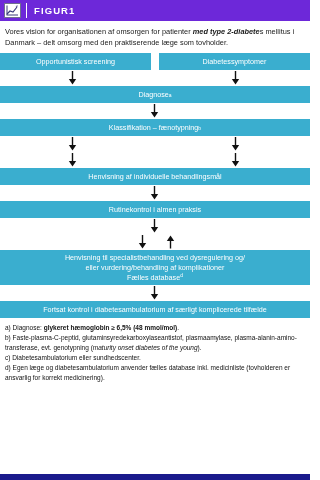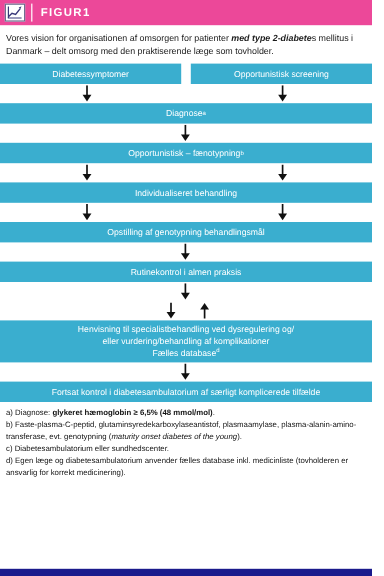--- a/index.html
+++ b/index.html
@@ -11,21 +11,21 @@
     height: 480px;
     background: #ffffff;
     font-family: "Liberation Sans", sans-serif;
     overflow: hidden;
     position: relative;
   }
 
   
   .fig-header {
     height: 21px;
-    background: #ec4899;
+    background: #6d28d9;
     display: flex;
     align-items: center;
     padding-left: 4px;
     box-sizing: border-box;
   }
   .fig-icon {
     width: 17px;
     height: 15px;
     background: #ffffff;
     border: 1px solid #6f6f8f;
@@ -161,25 +161,25 @@
 </div>
 
 <div class="caption">
   <span>Vores vision for organisationen af omsorgen for patienter </span><b>med type 2-diabete</b><span>s mellitus i Danmark – delt omsorg med den praktiserende læge som tovholder.</span>
 </div>
 
 <div class="flow">
 
   <div class="row">
     <div class="box box-half">
+      <span>Opportunistisk screening</span>
+    </div>
+    <div class="box box-half">
       <span>Diabetessymptomer</span>
     </div>
-    <div class="box box-half">
-      <span>Opportunistisk screening</span>
-    </div>
   </div>
 
   <div class="arrow-row">
     <span class="arrow arrow-left">
       <svg width="9" height="14" viewBox="0 0 9 14">
           <line x1="4.5" y1="0" x2="4.5" y2="9" stroke="#111" stroke-width="1.4"></line>
           <polygon points="0.8,8 8.2,8 4.5,13.5" fill="#111"></polygon>
         </svg>
     </span>
     <span class="arrow arrow-right">
@@ -198,62 +198,59 @@
   <div class="arrow-row">
     <span class="arrow arrow-mid">
       <svg width="9" height="14" viewBox="0 0 9 14">
           <line x1="4.5" y1="0" x2="4.5" y2="9" stroke="#111" stroke-width="1.4"></line>
           <polygon points="0.8,8 8.2,8 4.5,13.5" fill="#111"></polygon>
         </svg>
     </span>
   </div>
 
   <div class="box box-full">
-    <span>Opportunistisk – fænotypning</span>
+    <span>Klassifikation – fænotypning</span>
       <sup>b</sup>
   </div>
 
   <div class="arrow-row">
     <span class="arrow arrow-left">
       <svg width="9" height="14" viewBox="0 0 9 14">
           <line x1="4.5" y1="0" x2="4.5" y2="9" stroke="#111" stroke-width="1.4"></line>
           <polygon points="0.8,8 8.2,8 4.5,13.5" fill="#111"></polygon>
         </svg>
     </span>
     <span class="arrow arrow-right">
       <svg width="9" height="14" viewBox="0 0 9 14">
           <line x1="4.5" y1="0" x2="4.5" y2="9" stroke="#111" stroke-width="1.4"></line>
           <polygon points="0.8,8 8.2,8 4.5,13.5" fill="#111"></polygon>
         </svg>
     </span>
   </div>
 
   <div class="row">
-    <div class="box box-half">
-      <span>Individualiseret behandling</span>
-    </div>
   </div>
 
   <div class="arrow-row">
     <span class="arrow arrow-left">
       <svg width="9" height="14" viewBox="0 0 9 14">
           <line x1="4.5" y1="0" x2="4.5" y2="9" stroke="#111" stroke-width="1.4"></line>
           <polygon points="0.8,8 8.2,8 4.5,13.5" fill="#111"></polygon>
         </svg>
     </span>
     <span class="arrow arrow-right">
       <svg width="9" height="14" viewBox="0 0 9 14">
           <line x1="4.5" y1="0" x2="4.5" y2="9" stroke="#111" stroke-width="1.4"></line>
           <polygon points="0.8,8 8.2,8 4.5,13.5" fill="#111"></polygon>
         </svg>
     </span>
   </div>
 
   <div class="box box-full">
-    <span>Opstilling af genotypning behandlingsmål</span>
+    <span>Henvisning af individuelle behandlingsmål</span>
   </div>
 
   <div class="arrow-row">
     <span class="arrow arrow-mid">
       <svg width="9" height="14" viewBox="0 0 9 14">
           <line x1="4.5" y1="0" x2="4.5" y2="9" stroke="#111" stroke-width="1.4"></line>
           <polygon points="0.8,8 8.2,8 4.5,13.5" fill="#111"></polygon>
         </svg>
     </span>
   </div>

